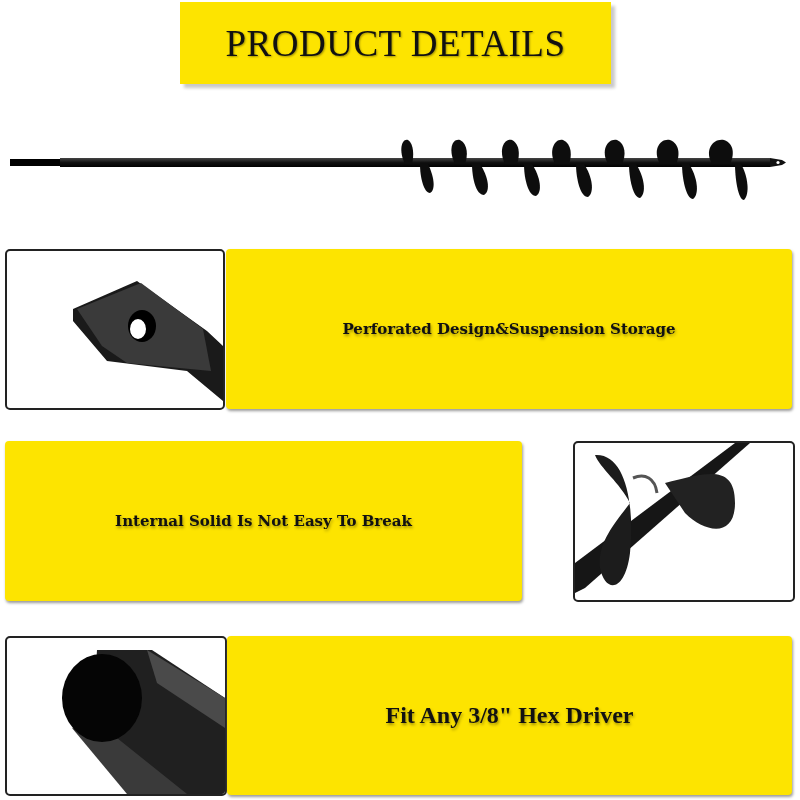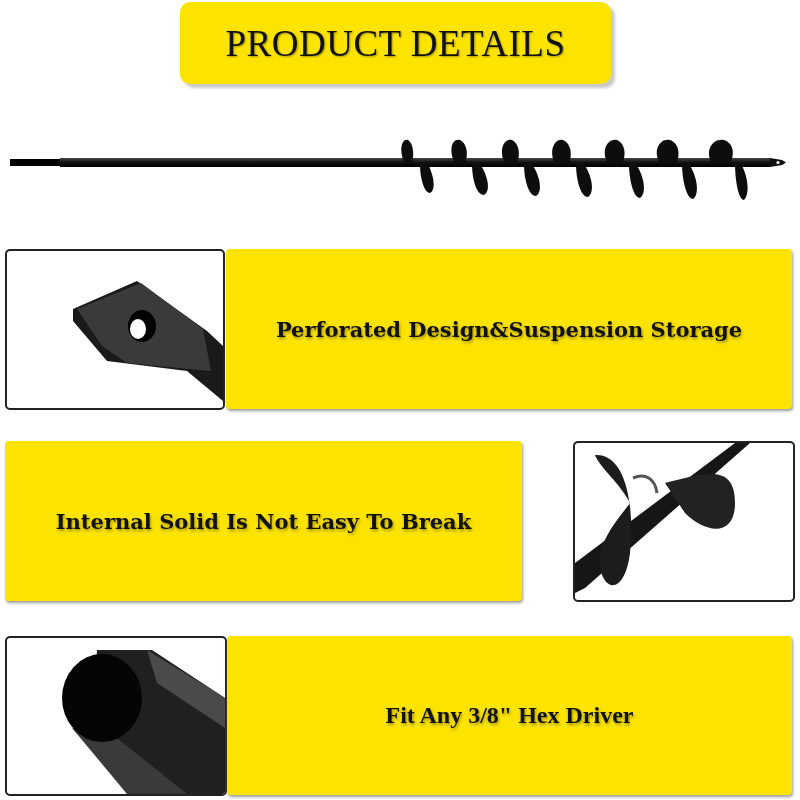--- a/index.html
+++ b/index.html
@@ -1,27 +1,27 @@
 <!DOCTYPE html>
 <html><head>
 <meta charset="utf-8">
 <style>
   html, body { margin:0; padding:0; }
   body { width:800px; height:800px; background:#ffffff; position:relative; overflow:hidden;
          font-family: "DejaVu Serif", "Liberation Serif", serif; }
   .title-banner { position:absolute; left:180px; top:2px; width:431px; height:82px;
-    background:#fde400; border-radius:10px; box-shadow:4px 4px 3px #c9c9c9;
+    background:#fde400; border-radius:0; box-shadow:4px 4px 3px #c9c9c9;
     display:flex; align-items:center; justify-content:center; }
   .title-banner span { font-family:"Liberation Serif", serif; font-size:37px; color:#111;
     letter-spacing:0.5px; text-shadow:1px 1px 2px rgba(0,0,0,0.35); }
   .hero { position:absolute; left:10px; top:138px; width:780px; height:70px; }
   .panel-img { position:absolute; background:#fff; border:2px solid #222; border-radius:5px; overflow:hidden; box-sizing:border-box; }
   .panel-text { position:absolute; background:#fde400; border-radius:4px; box-shadow:1px 2px 3px #9a9a9a;
     display:flex; align-items:center; justify-content:center; }
-  .panel-text span { font-weight:bold; font-size:21px; color:#111; text-shadow:1px 2px 3px rgba(0,0,0,0.35);
+  .panel-text span { font-weight:bold; font-size:15px; color:#111; text-shadow:1px 2px 3px rgba(0,0,0,0.35);
     font-family:"DejaVu Serif", serif; }
   svg { display:block; }
 </style>
 </head>
 <body>
 
 <div class="title-banner">
   <span>PRODUCT DETAILS</span>
 </div>
 

